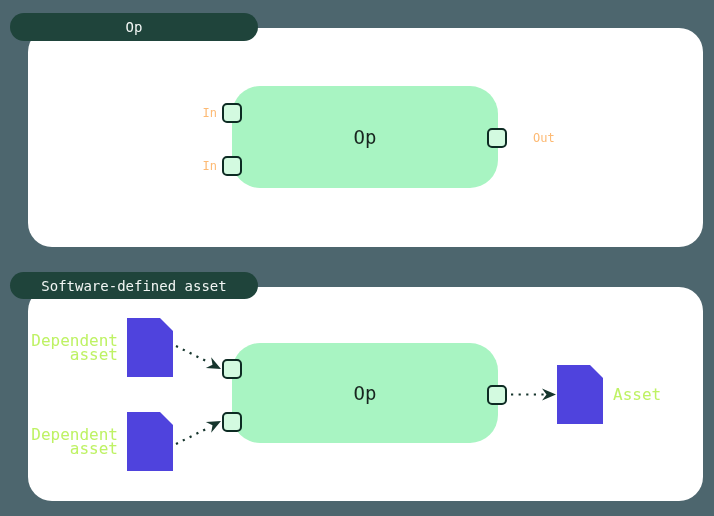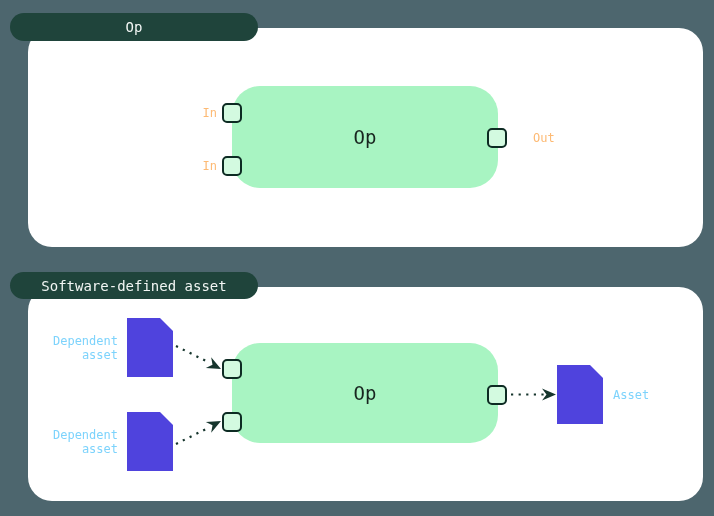--- a/index.html
+++ b/index.html
@@ -55,22 +55,22 @@
   }
   .doc{
     position:absolute;
     width:46px;height:59px;
     background:#4f43dd;
     clip-path:polygon(0 0, 33px 0, 46px 13px, 46px 59px, 0 59px);
     z-index:2;
   }
   .asset-label{
     position:absolute;
-    font-size:12px;
-    color:#7dd3fc;
+    font-size:16px;
+    color:#bef264;
     line-height:14px;
     text-align:right;
     white-space:nowrap;
   }
   .asset-label.left{text-align:left;}
   .arrows{
     position:absolute;left:0;top:0;width:714px;height:516px;
     pointer-events:none;
     z-index:2;
   }

